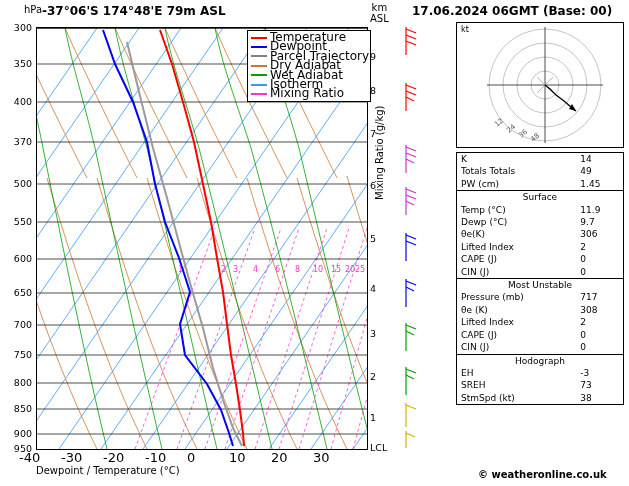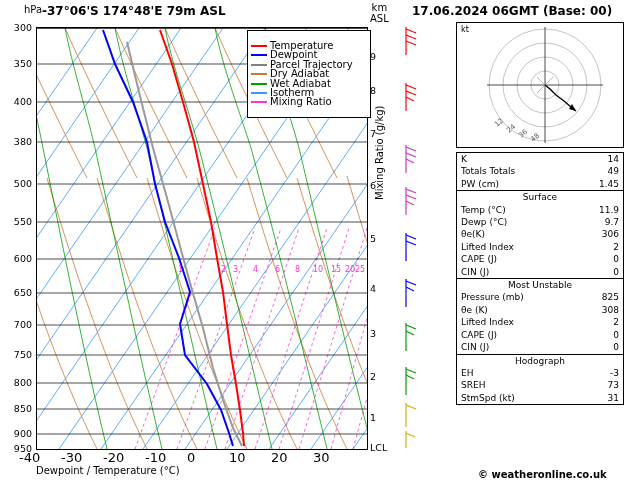--- a/index.html
+++ b/index.html
@@ -11,34 +11,34 @@
   #skewt-title{position:absolute;left:42px;top:4px;font-size:12px;font-weight:bold;white-space:nowrap;}
   #hpa-label{position:absolute;left:24px;top:4px;font-size:10px;}
   #km-label{position:absolute;left:370px;top:2px;font-size:10px;text-align:center;line-height:11px;}
   #plot{position:absolute;left:36px;top:27px;width:330px;height:421px;border:1px solid #000;overflow:hidden;background:#fff;}
   #plot svg{position:absolute;left:0;top:0;}
   .ylab-l{position:absolute;left:2px;font-size:9.5px;text-align:right;width:30px;}
   .xlab{position:absolute;top:450px;font-size:13px;text-align:left;width:34px;}
   #xaxis-title{position:absolute;left:36px;top:465px;width:330px;font-size:10px;}
   #mixlab{position:absolute;left:374px;top:200px;font-size:10px;transform:rotate(-90deg);transform-origin:left top;white-space:nowrap;}
   .kmlab{position:absolute;left:370px;font-size:9.5px;}
-  #legend{position:absolute;left:247px;top:30px;width:116px;background:#fff;border:1px solid #000;font-size:10px;padding:10px 3px;line-height:9.4px;}
+  #legend{position:absolute;left:247px;top:30px;width:116px;background:#fff;border:1px solid #000;font-size:12px;padding:2px 3px;line-height:9.4px;}
   #legend div{white-space:nowrap;}
   #legend i{display:inline-block;width:16px;height:2px;vertical-align:middle;margin-right:3px;}
 
   
   #right{position:absolute;left:412px;top:0;width:217px;height:486px;}
   #rtitle{position:absolute;left:0;top:4px;font-size:12px;font-weight:bold;white-space:nowrap;}
   #hodo-box{position:absolute;left:44px;top:22px;width:166px;height:124px;border:1px solid #000;background:#fff;}
   #hodo-box svg{position:absolute;left:0;top:0;}
   #kt{position:absolute;left:4px;top:2px;font-size:8px;}
   #info{position:absolute;left:44px;top:152px;width:166px;border:1px solid #000;background:#fff;font-size:9px;}
   #info table{border-collapse:collapse;width:100%;}
   #info td{padding:0px 4px;font-size:9px;line-height:12.4px;white-space:nowrap;}
-  #info td.v{text-align:right;padding-left:2px;margin-top:12px;}
+  #info td.v{text-align:left;padding-left:2px;margin-top:12px;}
   .sec td{text-align:center;font-size:9px;padding-top:1px;}
   .hr td{border-top:1px solid #000;padding:0;height:0;line-height:0;font-size:0;}
   #credit{position:absolute;left:66px;top:469px;font-size:10px;font-weight:bold;}
   
   #barbs{position:absolute;left:396px;top:27px;width:24px;height:421px;}
 </style>
 </head>
 <body>
 
 <div id="root">
@@ -148,21 +148,21 @@
       <div><i style="background:#808080"></i><span>Parcel Trajectory</span></div>
       <div><i style="background:#cc7733"></i><span>Dry Adiabat</span></div>
       <div><i style="background:#00a000"></i><span>Wet Adiabat</span></div>
       <div><i style="background:#3399ff"></i><span>Isotherm</span></div>
       <div><i style="background:#ff33cc"></i><span>Mixing Ratio</span></div>
     </div>
 
     <div class="ylab-l" style="top:22px">300</div>
     <div class="ylab-l" style="top:58px">350</div>
     <div class="ylab-l" style="top:96px">400</div>
-    <div class="ylab-l" style="top:136px">380</div>
+    <div class="ylab-l" style="top:136px">370</div>
     <div class="ylab-l" style="top:178px">500</div>
     <div class="ylab-l" style="top:216px">550</div>
     <div class="ylab-l" style="top:253px">600</div>
     <div class="ylab-l" style="top:287px">650</div>
     <div class="ylab-l" style="top:319px">700</div>
     <div class="ylab-l" style="top:349px">750</div>
     <div class="ylab-l" style="top:377px">800</div>
     <div class="ylab-l" style="top:403px">850</div>
     <div class="ylab-l" style="top:428px">900</div>
     <div class="ylab-l" style="top:443px">950</div>
@@ -313,21 +313,21 @@
               <td class="v">0</td>
             </tr>
         <tr class="hr">
               <td colspan="2"></td>
             </tr>
         <tr class="sec">
               <td colspan="2">Most Unstable</td>
             </tr>
         <tr>
               <td>Pressure (mb)</td>
-              <td class="v">825</td>
+              <td class="v">717</td>
             </tr>
         <tr>
               <td>θe (K)</td>
               <td class="v">308</td>
             </tr>
         <tr>
               <td>Lifted Index</td>
               <td class="v">2</td>
             </tr>
         <tr>
@@ -347,21 +347,21 @@
         <tr>
               <td>EH</td>
               <td class="v">-3</td>
             </tr>
         <tr>
               <td>SREH</td>
               <td class="v">73</td>
             </tr>
         <tr>
               <td>StmSpd (kt)</td>
-              <td class="v">31</td>
+              <td class="v">38</td>
             </tr>
       </tbody>
         </table>
     </div>
 
     <div id="credit">© weatheronline.co.uk</div>
   </div>
 </div>
 
 </body></html>

